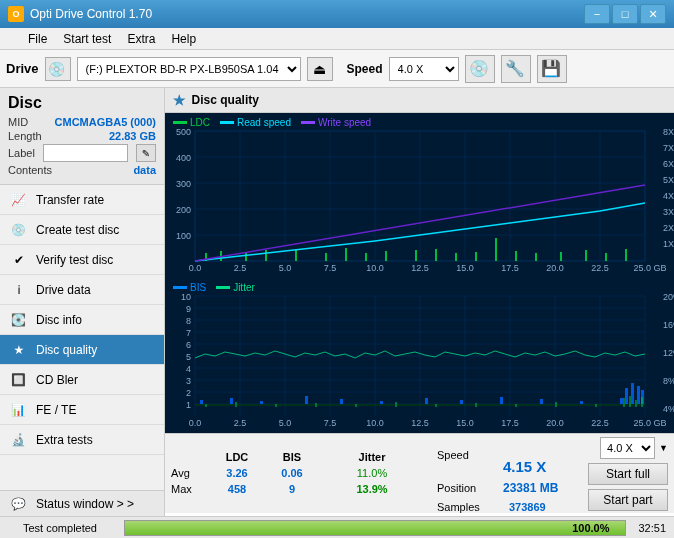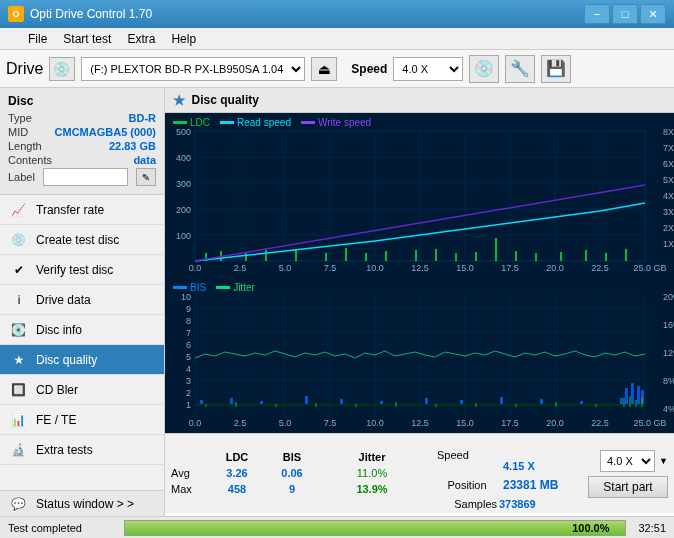--- a/index.html
+++ b/index.html
@@ -35,21 +35,21 @@
     
     .drive-bar {
       background: #f5f5f5;
       height: 38px;
       display: flex;
       align-items: center;
       padding: 0 6px;
       border-bottom: 1px solid #ccc;
       gap: 6px;
     }
-    .drive-label { font-weight: normal; font-size: 16px; }
+    .drive-label { font-weight: bold; font-size: 13px; }
     .drive-select {
       background: white;
       border: 1px solid #aaa;
       height: 24px;
       padding: 0 4px;
       font-size: 11px;
       min-width: 180px;
     }
     .drive-icon-btn {
       width: 26px; height: 24px;
@@ -87,21 +87,21 @@
       background: #f0f0f0;
       border-right: 1px solid #ccc;
       display: flex;
       flex-direction: column;
     }
     .disc-section {
       background: #e8e8e8;
       border-bottom: 1px solid #ccc;
       padding: 6px 8px;
     }
-    .disc-section-title { font-weight: bold; font-size: 12px; margin-bottom: 4px; }
+    .disc-section-title { font-weight: bold; font-size: 16px; margin-bottom: 4px; }
     .disc-row { display: flex; justify-content: space-between; margin-bottom: 2px; font-size: 11px; }
     .disc-row-label { color: #333; }
     .disc-row-value { color: #0066cc; font-weight: bold; }
     .label-input-row { display: flex; align-items: center; gap: 4px; margin-top: 2px; }
     .label-input { border: 1px solid #aaa; height: 18px; width: 85px; font-size: 10px; padding: 0 2px; }
     .label-btn { width: 20px; height: 18px; background: #e0e0e0; border: 1px solid #aaa; display: flex; align-items: center; justify-content: center; font-size: 10px; cursor: pointer; }
 
     .sidebar-nav { flex: 1; }
     .nav-item {
       height: 30px;
@@ -184,20 +184,21 @@
       width: 55px;
     }
 
     
     .status-bar {
       background: #e8e8e8;
       height: 22px;
       display: flex;
       align-items: center;
       border-top: 1px solid #ccc;
+      text-align: center;
     }
     .status-text { font-size: 11px; padding: 0 8px; min-width: 120px; }
     .progress-container { flex: 1; height: 16px; background: #c0c0c0; margin: 0 4px; border: 1px solid #999; position: relative; }
     .progress-bar { height: 100%; background: linear-gradient(to bottom, #a8d870, #70c030); width: 100%; }
     .progress-text { position: absolute; right: 16px; top: 1px; font-size: 11px; font-weight: bold; }
     .time-text { font-size: 11px; padding: 0 8px; }
 
     .chart-container-top {
       position: relative;
       height: 165px;
@@ -249,39 +250,35 @@
   <div class="action-icon-btn">💾</div>
 </div>
 
 <div class="main-area">
 
   <div class="sidebar">
 
     <div class="disc-section">
       <div class="disc-section-title">Disc</div>
       <div class="disc-row">
-        <span class="disc-row-label">Type</span>
-        <span class="disc-row-value">BD-R</span>
-      </div>
-      <div class="disc-row">
         <span class="disc-row-label">MID</span>
         <span class="disc-row-value">CMCMAGBA5 (000)</span>
       </div>
       <div class="disc-row">
         <span class="disc-row-label">Length</span>
         <span class="disc-row-value">22.83 GB</span>
-      </div>
-      <div class="disc-row">
-        <span class="disc-row-label">Contents</span>
-        <span class="disc-row-value">data</span>
       </div>
       <div class="disc-row label-input-row">
         <span class="disc-row-label">Label</span>
         <input class="label-input" type="text" style="">
         <div class="label-btn">✎</div>
+      </div>
+      <div class="disc-row">
+        <span class="disc-row-label">Contents</span>
+        <span class="disc-row-value">data</span>
       </div>
     </div>
 
     <div class="sidebar-nav">
       <div class="nav-item">
         <span class="nav-icon">📈</span>
         <span>Transfer rate</span>
       </div>
       <div class="nav-item">
         <span class="nav-icon">💿</span>
@@ -567,39 +564,40 @@
           <div style="width:60px;text-align:center;font-size:11px;color:#0066cc;font-weight:bold;">458</div>
           <div style="width:50px;text-align:center;font-size:11px;color:#0066cc;font-weight:bold;">9</div>
           <div style="width:20px;"></div>
           <div style="width:70px;text-align:center;font-size:11px;color:#008800;font-weight:bold;">13.9%</div>
         </div>
       </div>
 
       <div class="stats-section" style="margin-left:10px;">
         <div style="display:flex;align-items:center;gap:6px;margin-bottom:4px;">
           <span style="font-size:11px;width:60px;">Speed</span>
-          <span style="font-size:11px;color:#0066cc;font-weight:bold;margin-top:23px;">4.15 X</span>
-        </div>
-        <div style="display:flex;align-items:center;gap:6px;margin-bottom:4px;text-align:center;">
+          <span style="font-size:15px;color:#0066cc;font-weight:bold;margin-top:23px;">4.15 X</span>
+        </div>
+        <div style="display:flex;align-items:center;gap:6px;margin-bottom:4px;">
           <span style="font-size:11px;width:60px;">Position</span>
           <span style="font-size:12px;color:#0066cc;font-weight:bold;">23381 MB</span>
         </div>
-        <div style="display:flex;align-items:center;gap:2px;text-align:right;">
+        <div style="display:flex;align-items:center;gap:12px;">
           <span style="font-size:11px;width:60px;">Samples</span>
           <span style="font-size:11px;color:#0066cc;font-weight:bold;">373869</span>
         </div>
       </div>
 
       <div style="margin-left:auto;display:flex;flex-direction:column;gap:4px;align-items:flex-end;">
         <div style="display:flex;align-items:center;gap:4px;">
           <select class="speed-select-sm">
             <option>4.0 X</option>
           </select>
           <span style="font-size:9px;">▼</span>
         </div>
+        <button class="start-full-btn">Start full</button>
         <button class="start-part-btn">Start part</button>
       </div>
     </div>
   </div>
 </div>
 
 <div class="status-bar">
   <span class="status-text">Test completed</span>
   <div class="progress-container">
     <div class="progress-bar"></div>

